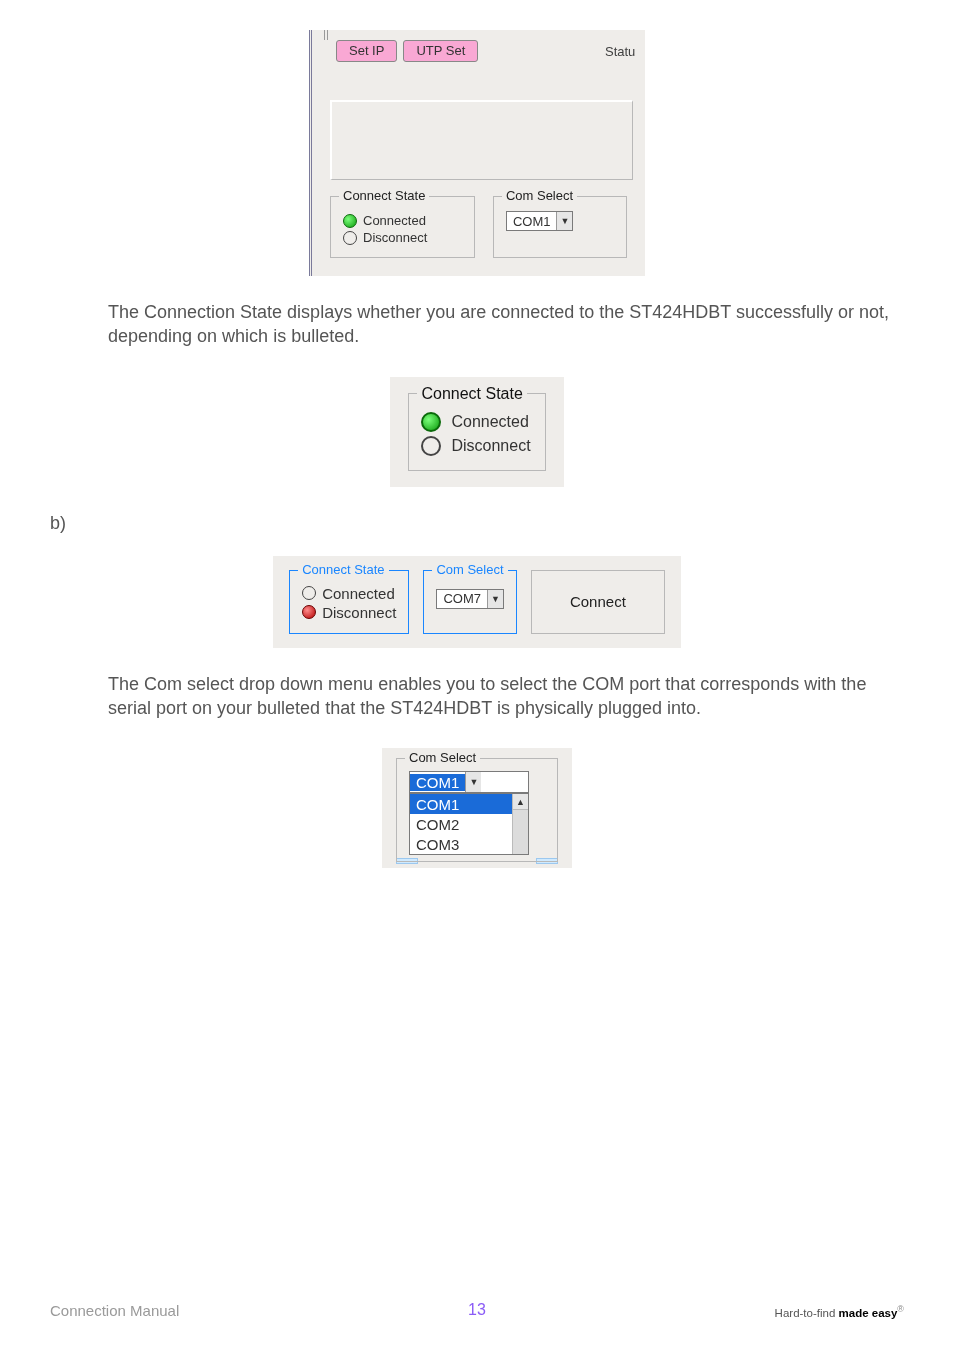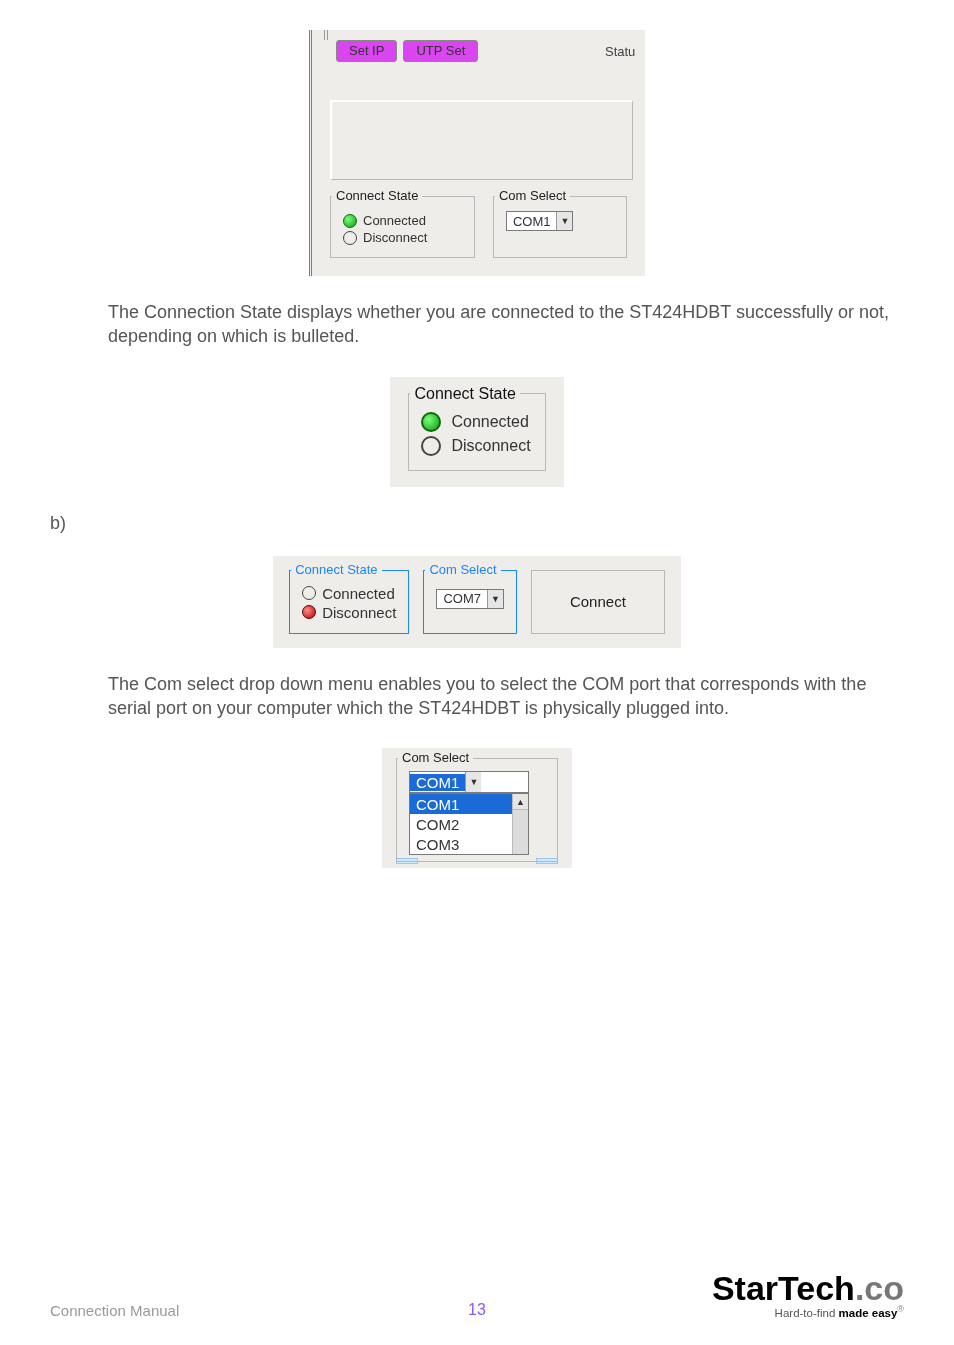--- a/index.html
+++ b/index.html
@@ -40,21 +40,21 @@
   .tabs-row {
     display: flex;
     align-items: center;
     gap: 6px;
     padding: 10px 0 0 24px;
     font-family: Tahoma, Arial, sans-serif;
     font-size: 13px;
     color: #333;
   }
   .tab-btn {
-    background: #d946ef;
+    background: #f9a8d4;
     border: 1px solid #888;
     border-radius: 3px;
     padding: 3px 12px;
     line-height: 1.1;
   }
   .tab-statu {
     margin-left: auto;
     padding-right: 10px;
     color: #404040;
     overflow: hidden;
@@ -76,21 +76,21 @@
     font-size: 13px;
   }
   .fieldset {
     border: 1px solid #b8b8b8;
     position: relative;
     padding: 14px 12px 10px 12px;
   }
   .fieldset .legend {
     position: absolute;
     top: -9px;
-    left: 1px;
+    left: 8px;
     background: #efedea;
     padding: 0 4px;
     font-size: 13px;
     color: #222;
   }
   .state-row { display: flex; align-items: center; gap: 6px; margin: 2px 0; }
   .led {
     width: 14px; height: 14px; border-radius: 50%;
     border: 1px solid #444;
     display: inline-block;
@@ -335,21 +335,21 @@
           <span class="val">COM7</span>
           <span class="arrow">▼</span>
         </div>
       </div>
       <div class="connect-pane">
         <span>Connect</span>
       </div>
     </div>
   </div>
 
-  <div class="para indent">The Com select drop down menu enables you to select the COM port that corresponds with the serial port on your computer which the ST424HDBT is physically plugged into.</div>
+  <div class="para indent">The Com select drop down menu enables you to select the COM port that corresponds with the serial port on your bulleted that the ST424HDBT is physically plugged into.</div>
 
   <div class="fig4-wrap">
     <div class="fig4">
       <div class="fieldset">
         <div class="legend">Com Select</div>
         <div class="select-box sel" style="width:120px;">
           <span class="val">COM1</span>
           <span class="arrow">▼</span>
         </div>
         <div class="listbox">
@@ -368,20 +368,17 @@
       </div>
     </div>
   </div>
 
 </div>
 
 <div class="footer">
   <div class="footer-left">Connection Manual</div>
   <div class="footer-center">13</div>
   <div class="logo">
-    <div class="brand">
-      <span>Star</span><span>Tech</span><span class="grey">.co</span>
-    </div>
     <div class="tag">
       <span>Hard-to-find </span><b>made easy</b><span class="reg">®</span>
     </div>
   </div>
 </div>
 
 </body></html>

